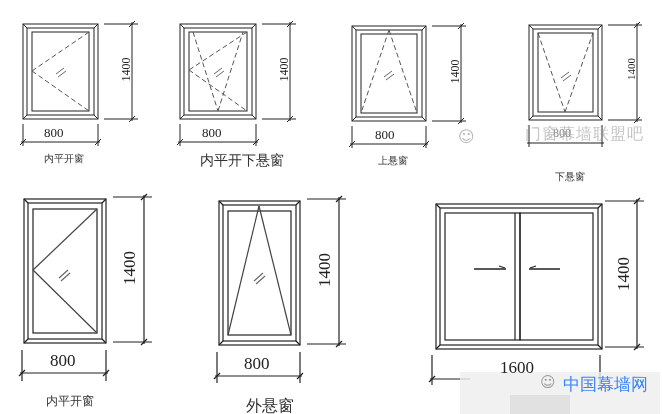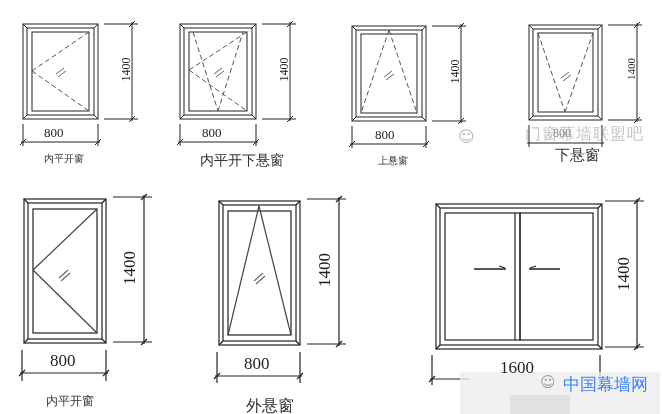--- a/index.html
+++ b/index.html
@@ -211,20 +211,20 @@
 <div class="dimtxt" style="left:264px;top:62px;font-size:12px;transform:rotate(-90deg);width:40px;text-align:center;">1400</div>
 <div class="dimtxt" style="left:435px;top:64px;font-size:12px;transform:rotate(-90deg);width:40px;text-align:center;">1400</div>
 <div class="dimtxt" style="left:611px;top:63px;font-size:11px;transform:rotate(-90deg);width:40px;text-align:center;">1400</div>
 <div class="dimtxt" style="left:105px;top:258px;font-size:17px;transform:rotate(-90deg);width:50px;text-align:center;">1400</div>
 <div class="dimtxt" style="left:300px;top:260px;font-size:17px;transform:rotate(-90deg);width:50px;text-align:center;">1400</div>
 <div class="dimtxt" style="left:599px;top:264px;font-size:17px;transform:rotate(-90deg);width:50px;text-align:center;">1400</div>
 
 <div class="lbl" style="left:44px;top:152px;font-size:10px;">内平开窗</div>
 <div class="lbl" style="left:200px;top:152px;font-size:14px;">内平开下悬窗</div>
 <div class="lbl" style="left:378px;top:154px;font-size:10px;">上悬窗</div>
-<div class="lbl" style="left:555px;top:146px;font-size:15px;">下悬窗</div>
+<div class="lbl" style="left:555px;top:170px;font-size:10px;">下悬窗</div>
 <div class="lbl" style="left:46px;top:393px;font-size:12px;">内平开窗</div>
 <div class="lbl" style="left:246px;top:396px;font-size:16px;">外悬窗</div>
 
 <div class="wm" style="left:458px;top:127px;font-size:16px;color:#bbb;">☺</div>
 <div class="wm" style="left:495px;top:124px;font-size:16px;color:rgba(150,150,150,0.55);letter-spacing:1px;margin-left:30px;">门窗幕墙联盟吧</div>
 <div class="wm" style="left:540px;top:373px;font-size:15px;color:#999;">☺</div>
 <div class="wm" style="left:563px;top:373px;font-size:17px;color:#3b82f6;">中国幕墙网</div>
 
 </body></html>

